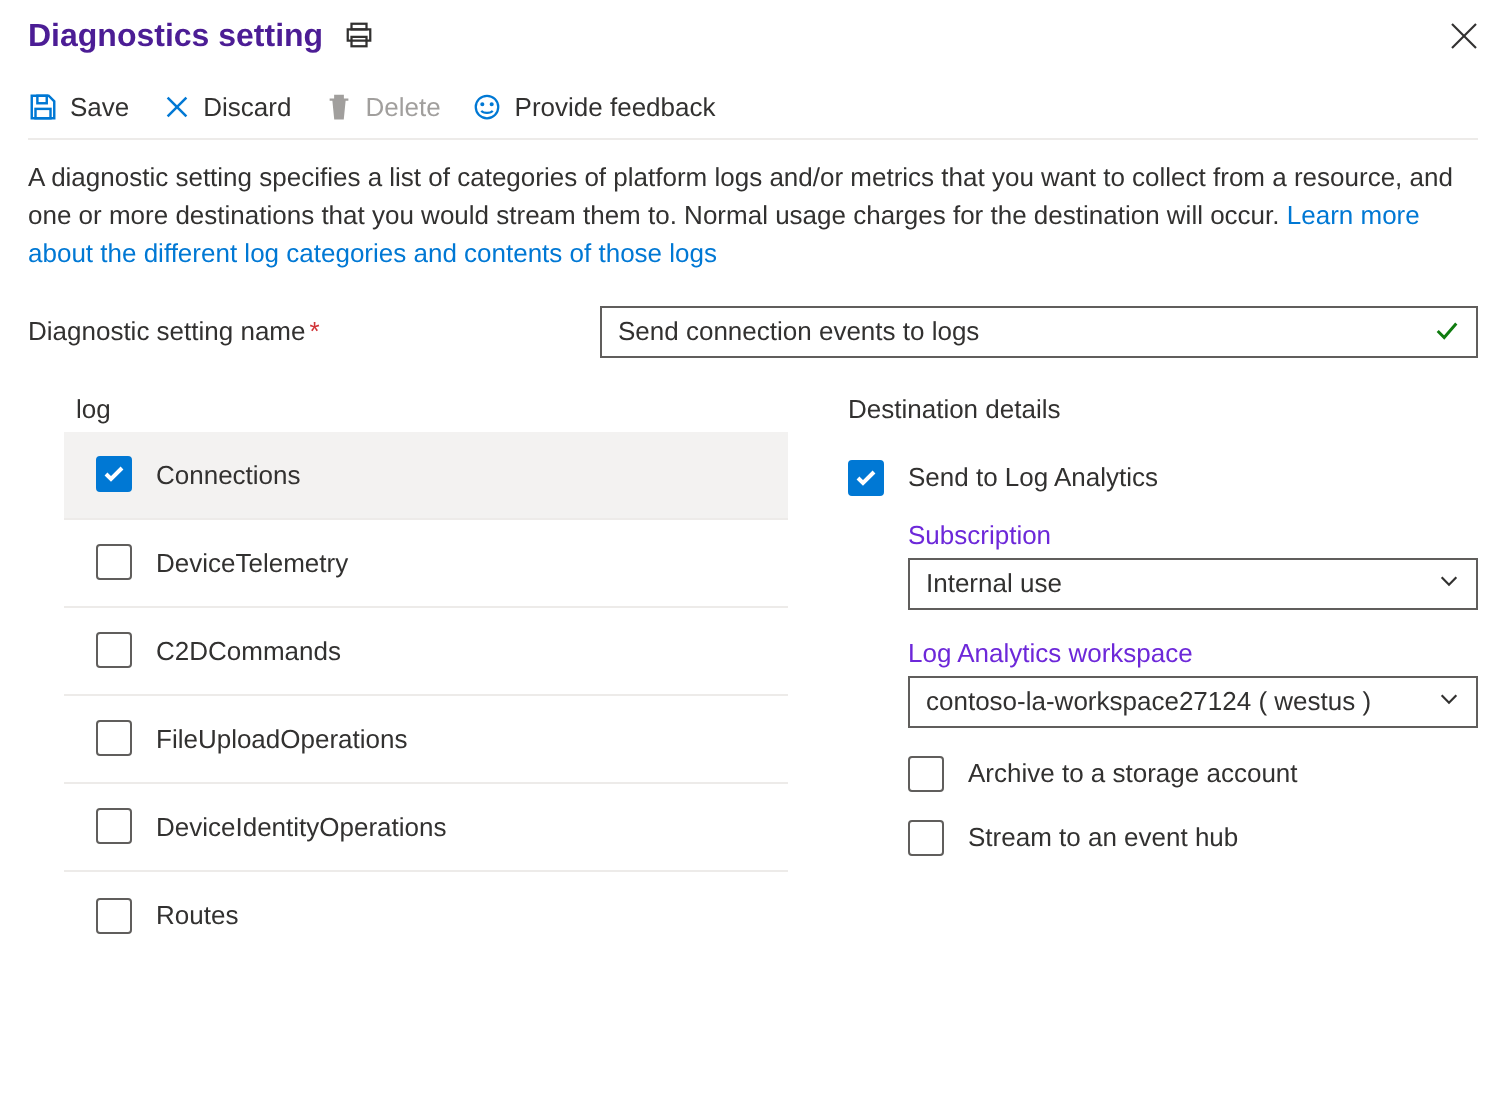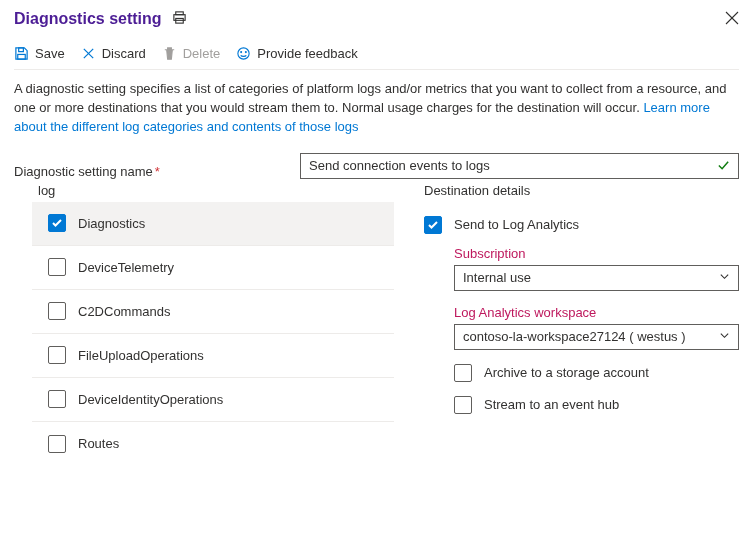--- a/index.html
+++ b/index.html
@@ -55,22 +55,22 @@
     }
     .desc {
       font-size: 13px;
       line-height: 1.45;
       color: #323130;
       margin-bottom: 16px;
     }
     .desc a { color: #0078d4; text-decoration: none; }
     .field-row {
       display: flex;
-      align-items: flex-end;
-      margin-bottom: 4px;
+      align-items: center;
+      margin-bottom: 18px;
     }
     .field-label {
       width: 286px;
       font-size: 13px;
       color: #323130;
     }
     .req { color: #d13438; margin-left: 2px; }
     .name-input {
       flex: 1;
       display: flex;
@@ -143,21 +143,21 @@
       margin-bottom: 12px;
       cursor: pointer;
     }
     .dest-block {
       padding-left: 30px;
       margin-bottom: 14px;
     }
     .dest-block .dlabel {
       font-size: 13px;
       margin-bottom: 4px;
-      color: #be185d;
+      color: #6d28d9;
     }
     .ddrop {
       display: flex;
       align-items: center;
       justify-content: space-between;
       border: 1px solid #605e5c;
       height: 26px;
       padding: 0 8px;
       font-size: 13px;
       cursor: pointer;
@@ -251,21 +251,21 @@
 
   <div class="col left">
     <div class="log-label">log</div>
     <ul class="log-list">
       <li class="selected">
         <span class="chkbox checked">
           <svg viewBox="0 0 12 12" fill="none" stroke="#fff" stroke-width="2">
               <path d="M2 6l2.5 2.5L10 3"></path>
             </svg>
         </span>
-        <span>Diagnostics</span>
+        <span>Connections</span>
       </li>
       <li>
         <span class="chkbox"></span>
         <span>DeviceTelemetry</span>
       </li>
       <li>
         <span class="chkbox"></span>
         <span>C2DCommands</span>
       </li>
       <li>

